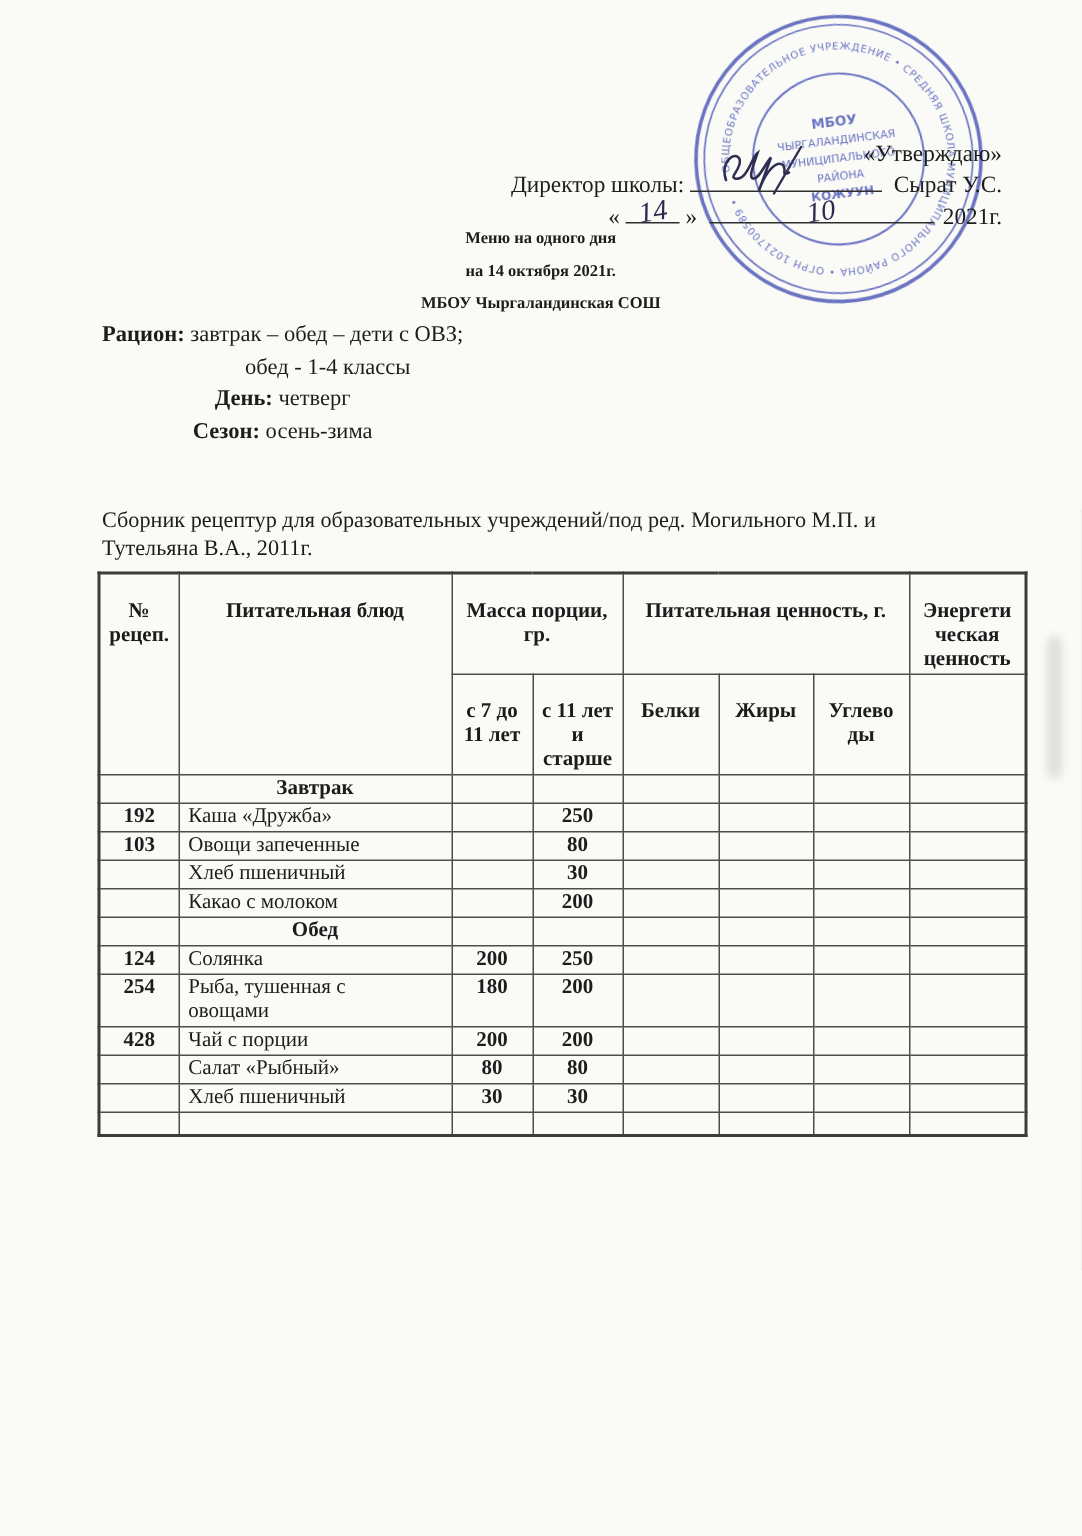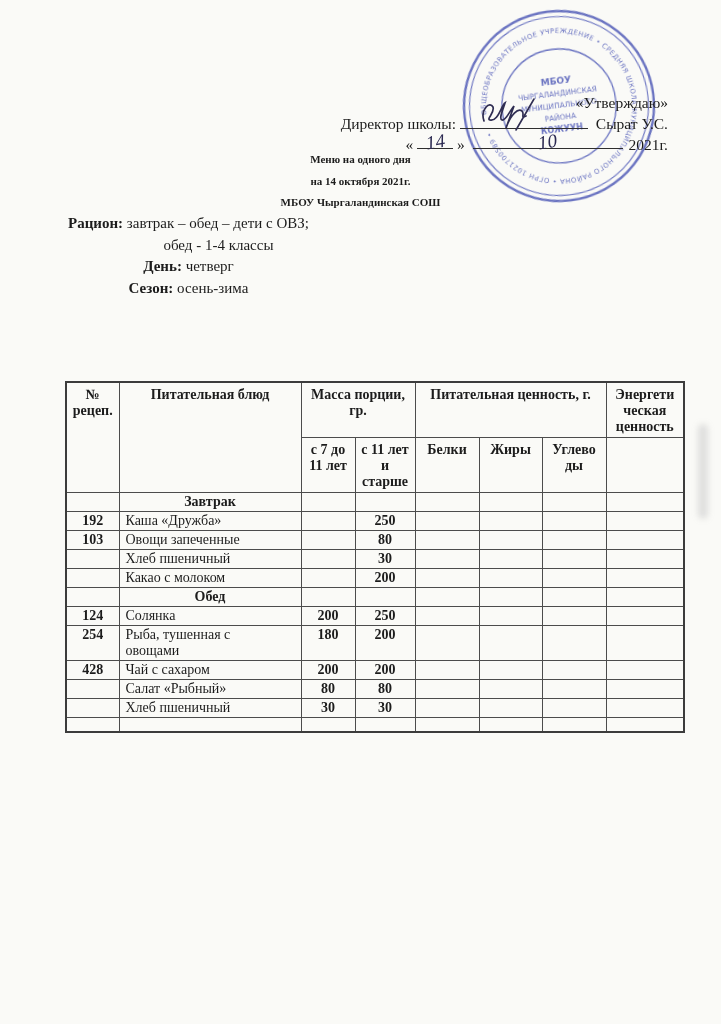--- a/index.html
+++ b/index.html
@@ -40,21 +40,21 @@
   .source { position:absolute; top:338px; left:68px; width:548px;
             font-size:14.8px; line-height:19px; }
 
   
   .menu-table { position:absolute; top:381px; left:65px; width:618px;
                 border-collapse:collapse; table-layout:fixed;
                 font-size:14px; line-height:16px; }
   .menu-table td, .menu-table th { border:1px solid #4c4c4c; padding:1px 4px;
                                    vertical-align:top; overflow:hidden; }
   .menu-table { border:2px solid #3c3c3c; }
-  .menu-table th { font-weight:bold; text-align:center; padding-top:4px; }
+  .menu-table th { font-weight:bold; text-align:center; padding-top:17px; }
   tr.h1 { height:55px; } tr.h2 { height:55px; }
   .menu-table tbody tr { height:18px; }
   .menu-table tbody tr.tall { height:32px; }
   .menu-table tbody tr.empty-row { height:15px; }
   td.c-num, td.c-mass { text-align:center;font-weight:bold; }
   td.c-name { padding-left:6px; }
   td.section-name { text-align:center; font-weight:bold; }
   .narrow { display:inline-block; max-width:122px; }
 
   
@@ -131,20 +131,21 @@
     <div>
       <span class="lbl">День:</span>
       <span>четверг</span>
     </div>
     <div>
       <span class="lbl">Сезон:</span>
       <span>осень-зима</span>
     </div>
   </div>
 
+  <div class="source">Сборник рецептур для образовательных учреждений/под ред. Могильного М.П. и Тутельяна В.А., 2011г.</div>
 
   <table class="menu-table">
     <colgroup>
       <col style="width:53px">
         <col style="width:182px">
         <col style="width:54px">
         <col style="width:60px">
       <col style="width:64px">
         <col style="width:63px">
         <col style="width:64px">
@@ -243,21 +244,21 @@
           <td class="c-name"><span class="narrow">Рыба, тушенная с овощами</span></td>
           <td class="c-mass">180</td>
           <td class="c-mass">200</td>
           <td></td>
           <td></td>
           <td></td>
           <td></td>
         </tr>
         <tr>
           <td class="c-num">428</td>
-          <td class="c-name"><span>Чай с сахаром</span></td>
+          <td class="c-name"><span>Чай с порции</span></td>
           <td class="c-mass">200</td>
           <td class="c-mass">200</td>
           <td></td>
           <td></td>
           <td></td>
           <td></td>
         </tr>
         <tr>
           <td class="c-num"></td>
           <td class="c-name"><span>Салат «Рыбный»</span></td>

